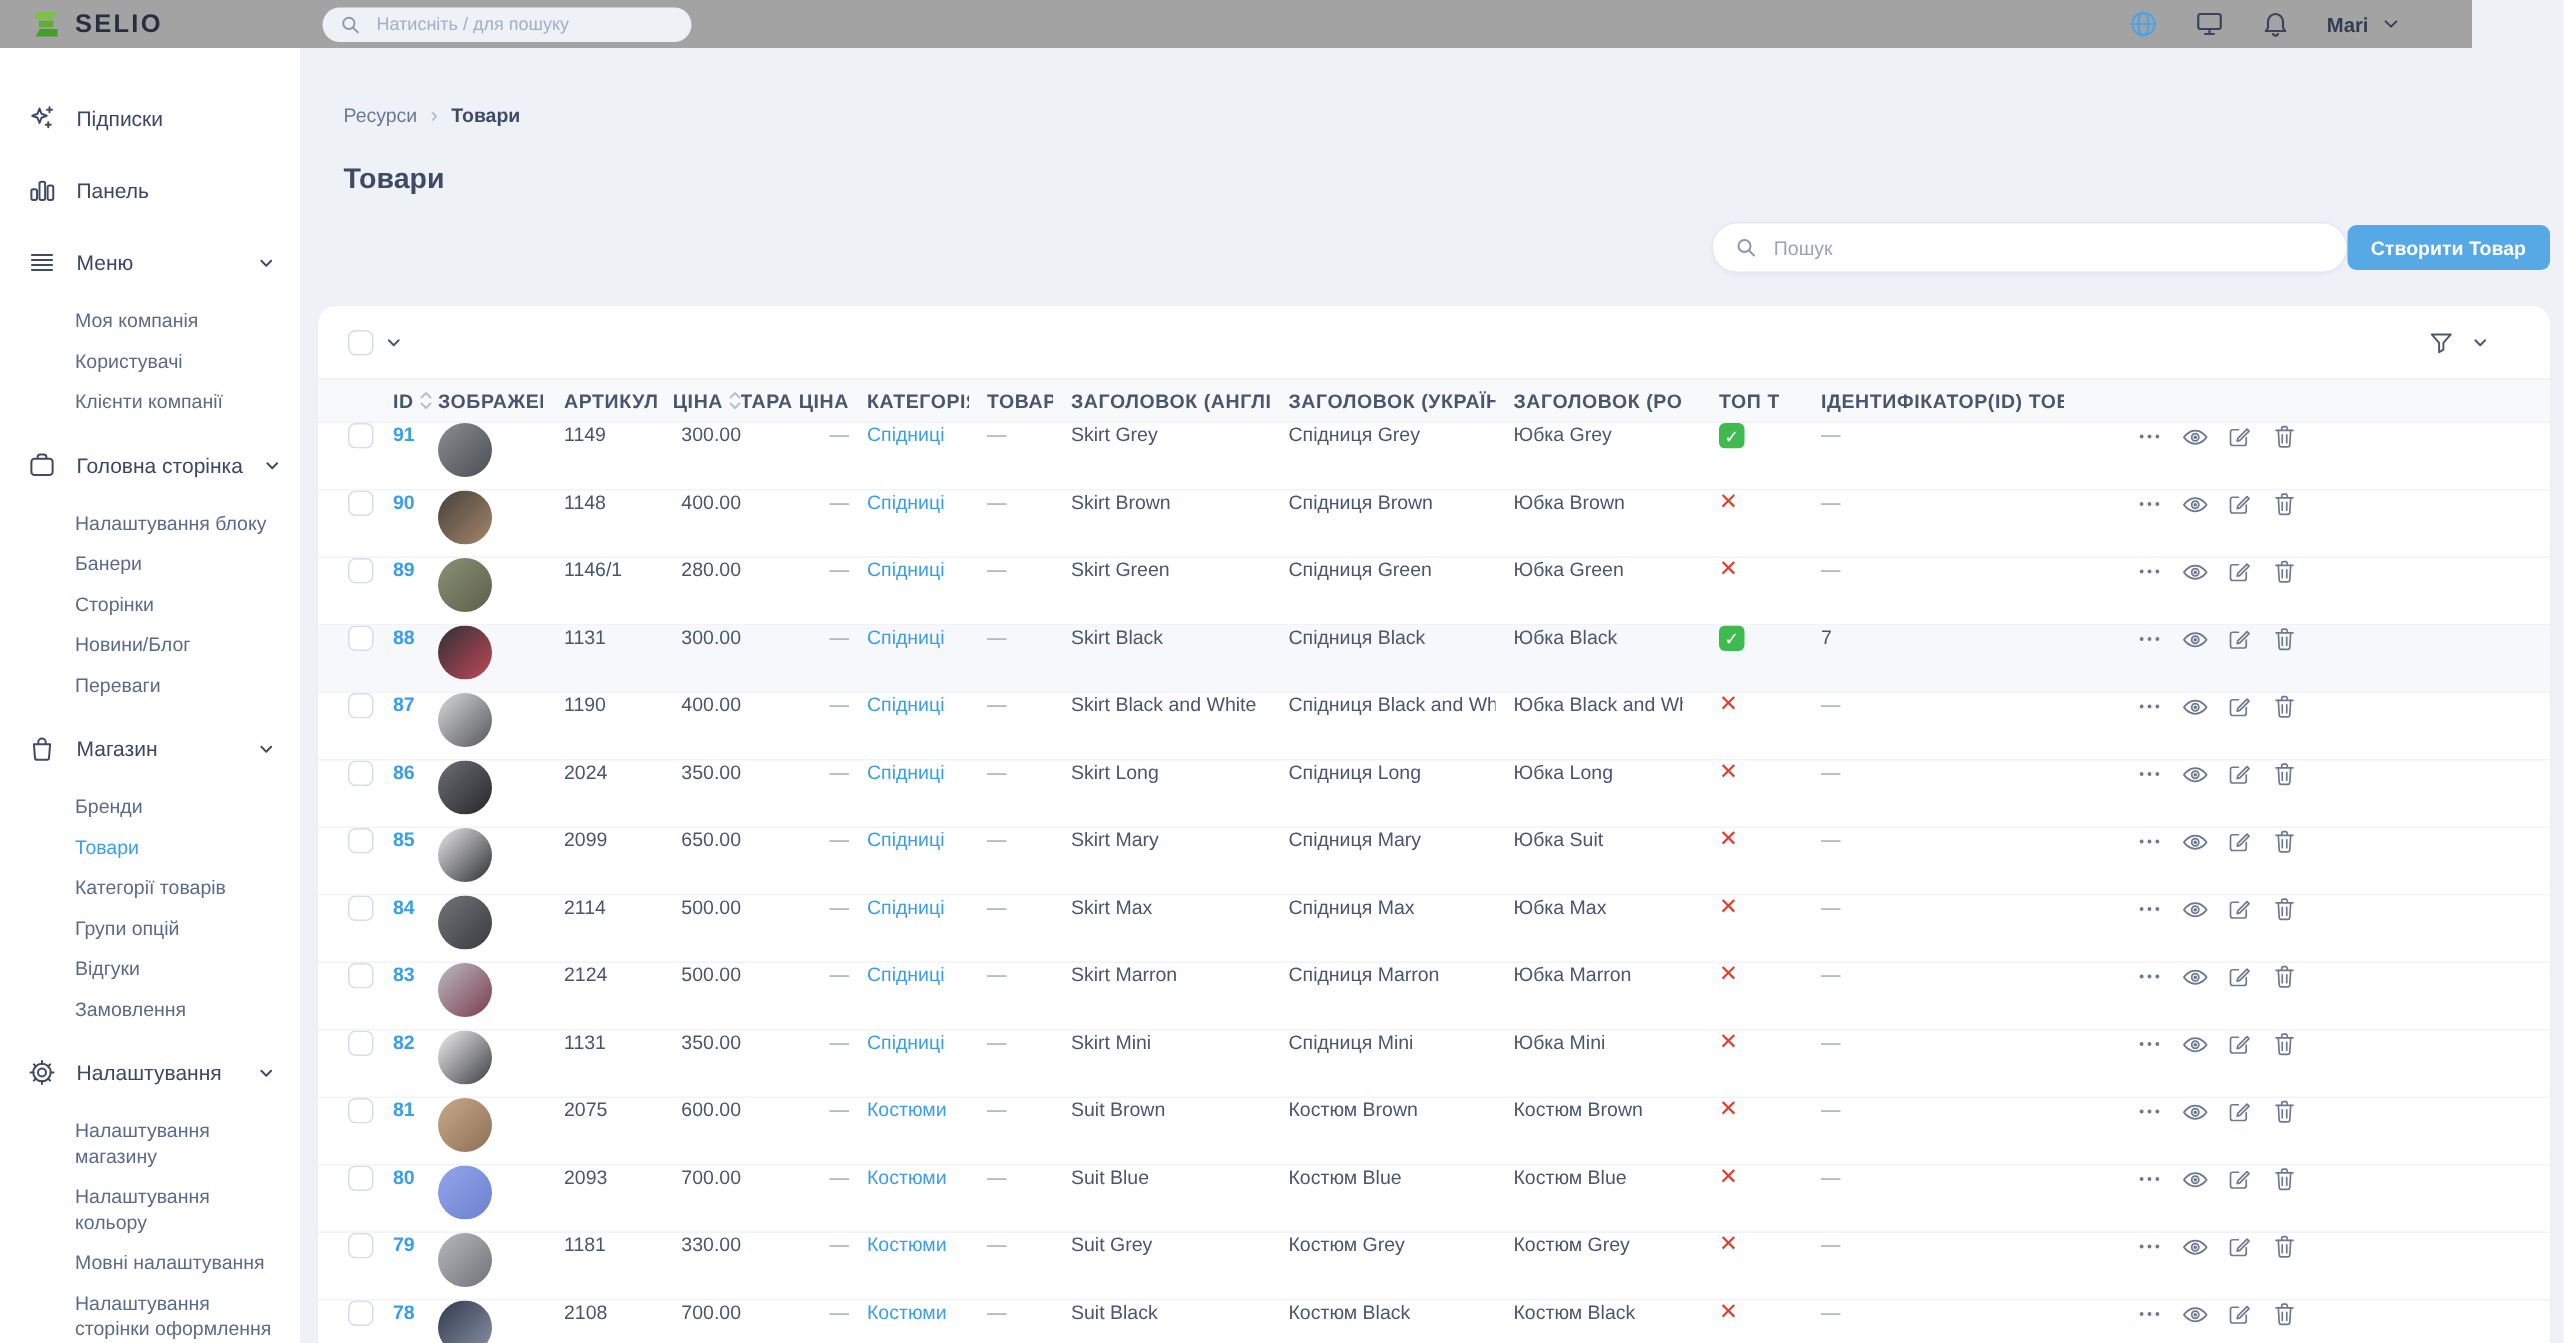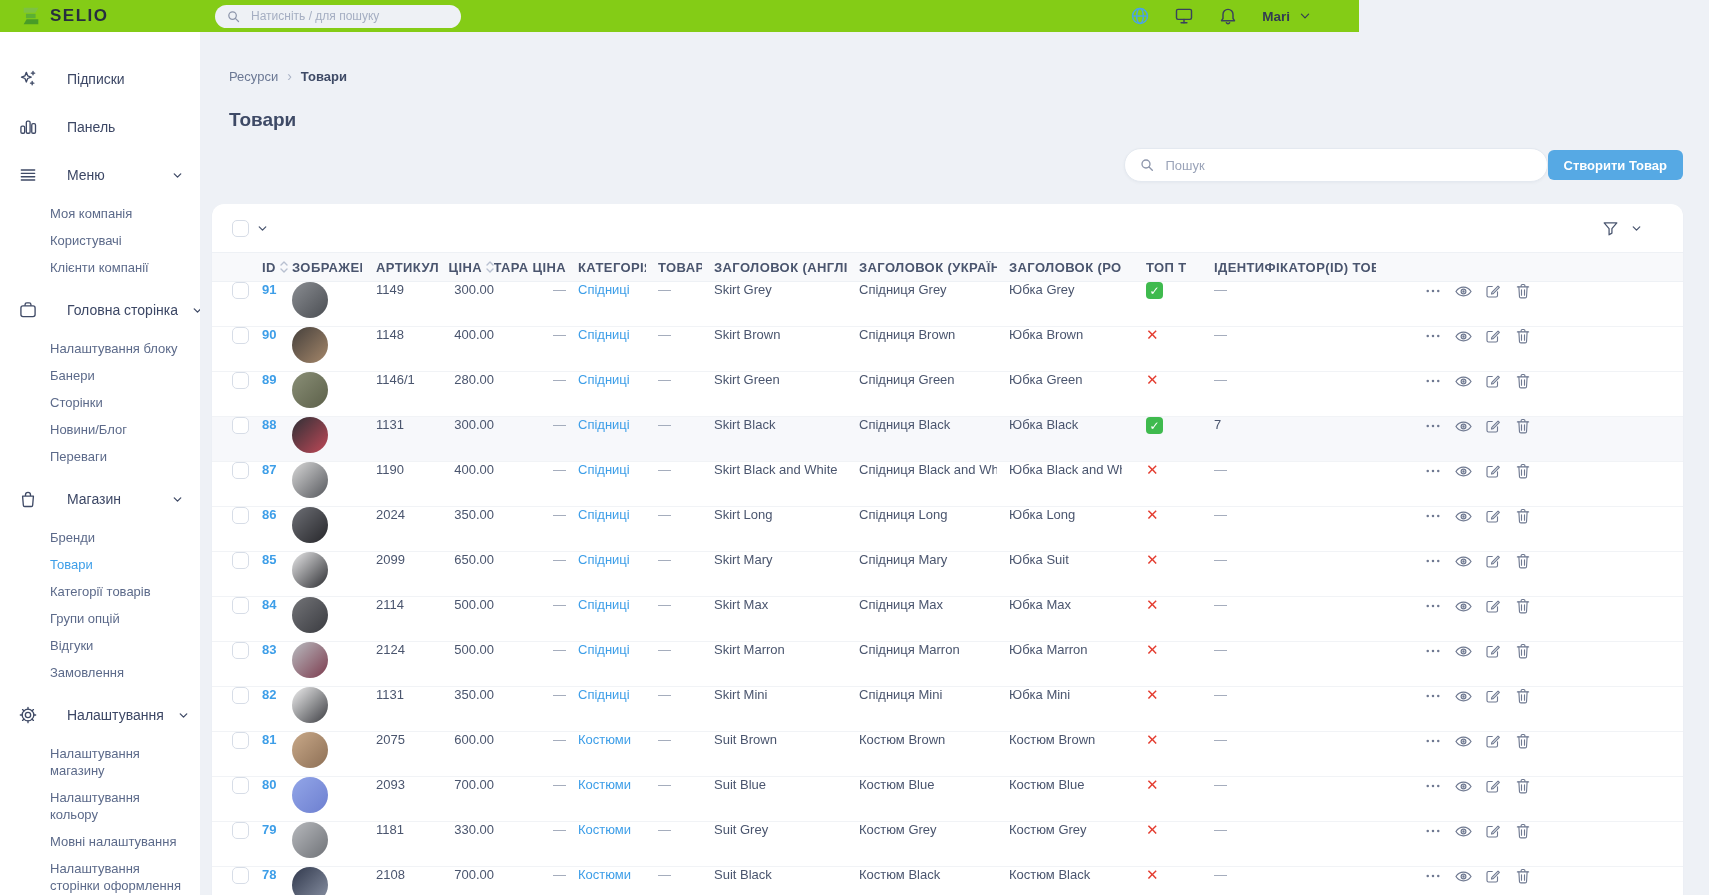--- a/index.html
+++ b/index.html
@@ -6,44 +6,44 @@
   html,body { margin:0; padding:0; }
   body {
     width:1709px; height:895px; overflow:hidden;
     background:#eef1f6;
     font-family:"Liberation Sans","DejaVu Sans",sans-serif;
     color:#3c4765;
   }
   svg { display:block; }
 
   
-  .topbar { position:fixed; top:0; left:0; width:1359px; height:32px; background:#84cc16; display:flex; align-items:center; z-index:10; }
+  .topbar { position:fixed; top:0; left:0; width:1648px; height:32px; background:#a3a3a3; display:flex; align-items:center; z-index:10; }
   .logo { display:flex; align-items:center; gap:8px; padding-left:20px; width:200px; }
   .logo-text { font-size:17px; font-weight:800; color:#272e3f; letter-spacing:1.5px; }
   .topbar-search { margin-left:15px; width:246px; height:23px; background:#eef1f5; border-radius:12px; display:flex; align-items:center; gap:8px; padding:0 11px; }
   .topbar-search input { border:none; background:transparent; outline:none; font-size:12px; color:#3e4a66; width:100%; font-family:inherit; }
   .topbar-search input::placeholder { color:#a5aec2; }
   .topbar-right { margin-left:auto; display:flex; align-items:center; gap:24px; padding-right:48px; }
   .tb-ic { width:20px; height:20px; color:#39425c; cursor:pointer; }
   .tb-ic.globe { color:#4aa3e8; }
   .user { display:flex; align-items:center; gap:9px; cursor:pointer; }
   .user-name { font-size:13.5px; font-weight:700; color:#333c52; }
 
   
   .sidebar { position:fixed; top:32px; left:0; width:200px; bottom:0; background:#fff; padding-top:23px; overflow:hidden; z-index:5; }
   .nav-top { height:48px; display:flex; align-items:center; gap:13px; padding:0 16px 0 18px; font-size:14px; color:#3c4765; cursor:pointer; }
   .nav-ic { width:20px; height:20px; color:#3f4a66; flex:none; }
-  .nav-label { flex:1; white-space:nowrap;margin-left:16px; }
+  .nav-label { flex:1; white-space:nowrap; }
   .nav-chev { color:#3f4a66; flex:none; }
   .nav-subs { padding:1px 0 5px; }
   .nav-sub { padding:5px 14px 5px 50px; font-size:13px; line-height:17px; color:#5c6a8a; cursor:pointer; }
   .nav-sub.active { color:#3d9ee8; }
 
   
-  .main { position:absolute; left:200px; top:32px; right:0; bottom:0; padding:0 26px 0 12px; }
+  .main { position:absolute; left:200px; top:32px; right:0; bottom:0; padding:0 9px 0 12px; }
   .breadcrumb { margin:36px 0 0 17px; font-size:13px; color:#6b7894; display:flex; align-items:center; gap:9px; }
   .bc-link { cursor:pointer; }
   .bc-sep { color:#aab3c6; font-size:14px; }
   .bc-current { color:#3e4a66; font-weight:700; }
   .page-title { margin:25px 0 0 17px; font-size:19px; font-weight:600; color:#3e4a66; }
   .controls { display:flex; justify-content:flex-end; align-items:center; margin-top:17px; padding-left:17px; }
   .page-search { width:424px; height:34px; background:#fff; border:1px solid #e4e9f0; border-radius:18px; display:flex; align-items:center; gap:9px; padding:0 14px; box-shadow:0 1px 3px rgba(60,70,100,.05); }
   .page-search input { border:none; outline:none; background:transparent; font-size:13px; color:#3e4a66; width:100%; font-family:inherit; }
   .page-search input::placeholder { color:#9aa3b8; }
   .search-ic { color:#8d96ab; flex:none; }

